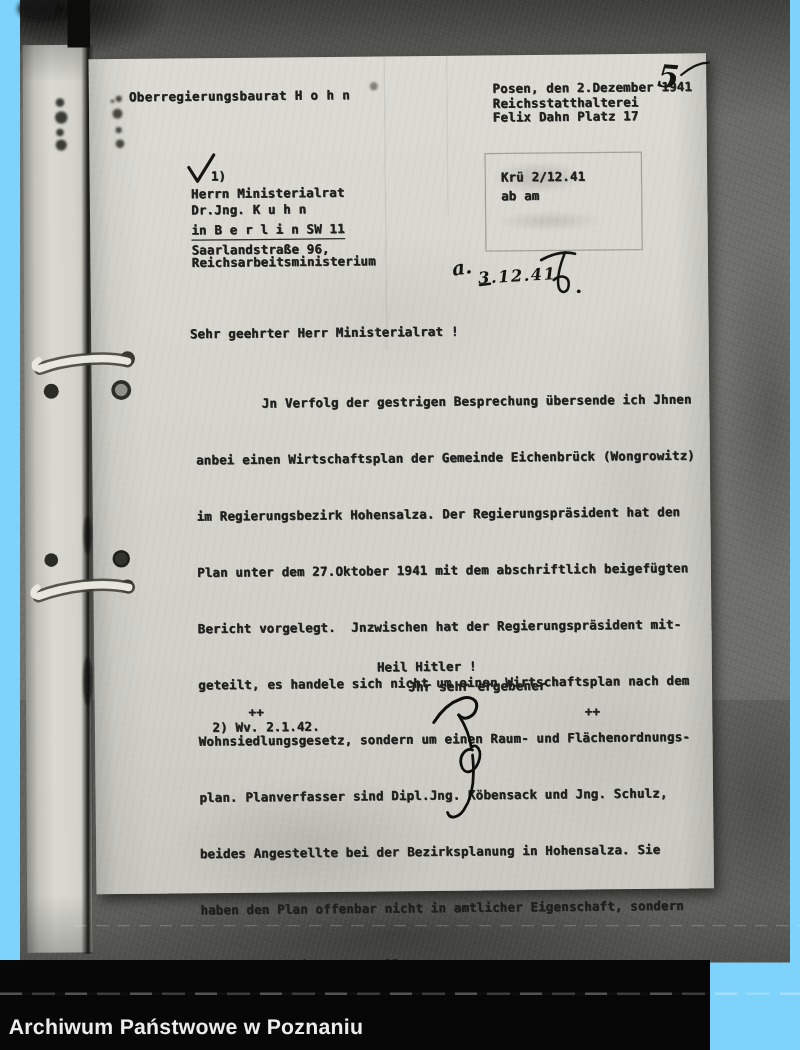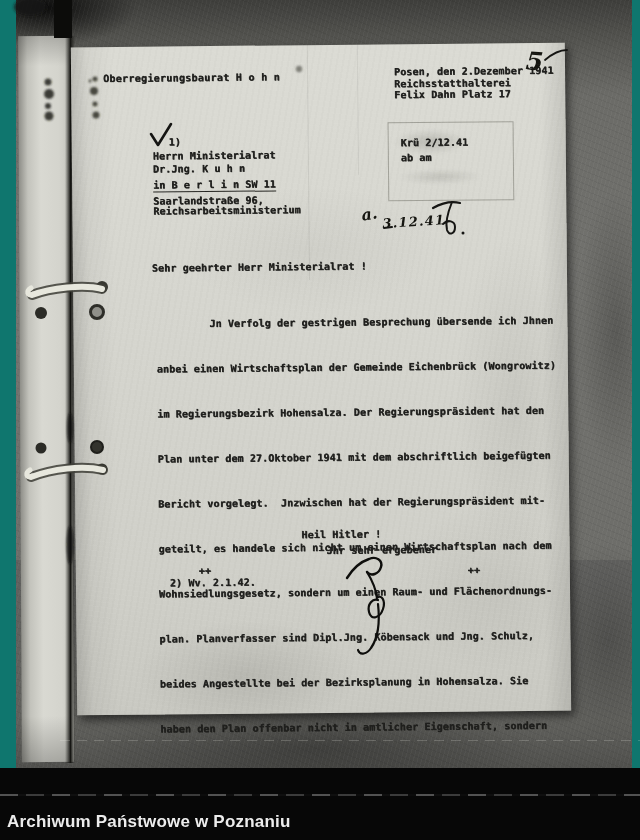--- a/index.html
+++ b/index.html
@@ -1,16 +1,16 @@
 <!DOCTYPE html>
 <html><head>
 <meta charset="utf-8">
 <style>
   html,body{margin:0;padding:0;background:#000;}
-  .stage{position:relative;width:640px;height:840px;overflow:hidden;background:#0f766e;
+  .stage{position:relative;width:640px;height:840px;overflow:hidden;background:#7dd3fc;
          font-family:"DejaVu Sans Mono",monospace;}
 
   
   .backing{position:absolute;left:16px;top:0;width:616px;height:770px;z-index:1;
     background:
       radial-gradient(ellipse 130px 55px at 30px 8px, rgba(0,0,0,.8), rgba(0,0,0,0) 70%),
       radial-gradient(ellipse 60px 200px at 600px 330px, rgba(0,0,0,.22), rgba(0,0,0,0) 70%),
       radial-gradient(ellipse 90px 140px at 592px 640px, rgba(0,0,0,.18), rgba(0,0,0,0) 70%),
       radial-gradient(ellipse 320px 70px at 300px 748px, rgba(0,0,0,.28), rgba(0,0,0,0) 70%),
       linear-gradient(180deg,#3e3e3b 0,#565652 45px,#6b6b67 95px,#73736f 300px,#6d6d69 560px,#61615f 0,#60605c 720px,#4f4f4c 770px);}
@@ -78,21 +78,21 @@
   
   .hand{position:absolute;font-family:"DejaVu Serif",serif;font-style:italic;font-weight:700;color:#14140f;}
   .pagenum{left:455px;top:4px;font-size:25px;transform:rotate(5deg);}
   .note-a{left:289px;top:160px;font-size:16px;transform:rotate(-8deg);}
   .note-date{left:310px;top:170px;font-size:13px;transform:rotate(-3deg);letter-spacing:1.2px;}
 
   
   .ink{position:absolute;left:0;top:0;width:640px;height:840px;z-index:6;pointer-events:none;}
 
   
-  .blackband{position:absolute;left:0;top:768px;width:640px;height:72px;background:#070707;z-index:7;}
+  .blackband{position:absolute;left:0;top:768px;width:568px;height:72px;background:#070707;z-index:7;}
   .scratch-band{position:absolute;left:0;top:26px;width:640px;height:2px;opacity:.55;
     background:repeating-linear-gradient(90deg, rgba(255,255,255,.55) 0 18px, rgba(255,255,255,.06) 18px 26px, rgba(255,255,255,.38) 26px 44px, rgba(255,255,255,.04) 44px 52px);}
   .scratch-backing{position:absolute;left:60px;top:740px;width:580px;height:1px;z-index:5;opacity:.4;
     background:repeating-linear-gradient(90deg, rgba(238,238,230,.5) 0 10px, rgba(0,0,0,0) 10px 17px);}
   .caption{position:absolute;left:7px;top:43px;font:700 17px/22px "Liberation Sans",sans-serif;
            color:#ececec;letter-spacing:.2px;}
 </style>
 </head>
 <body>
 

